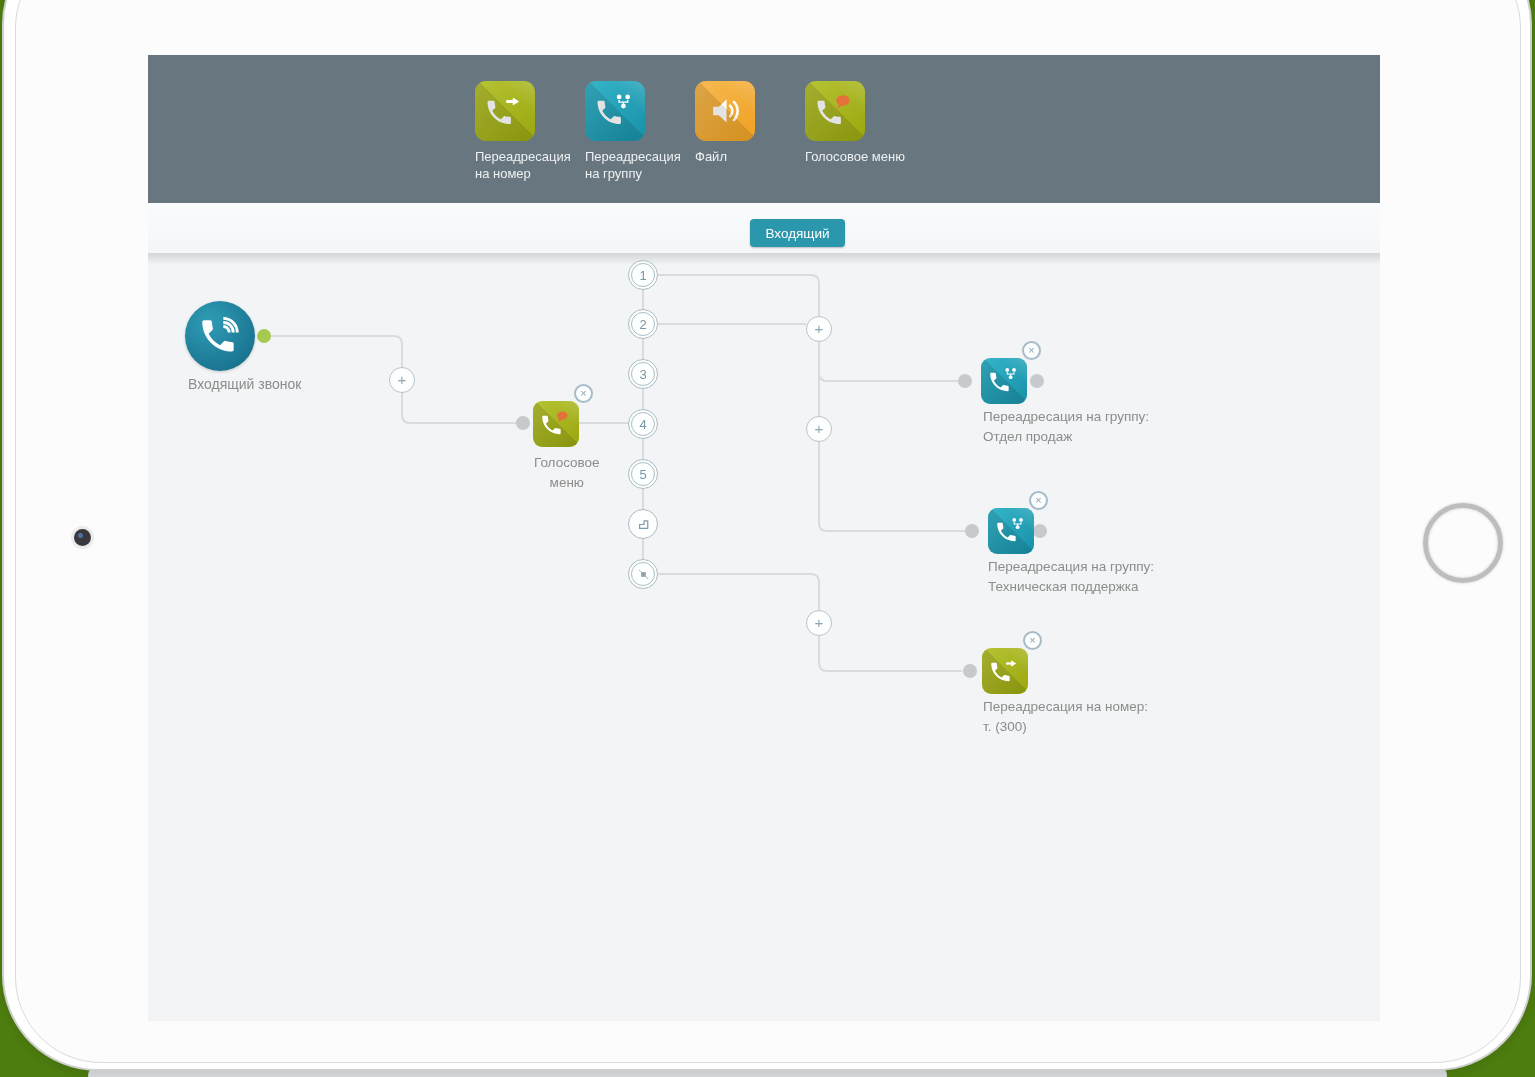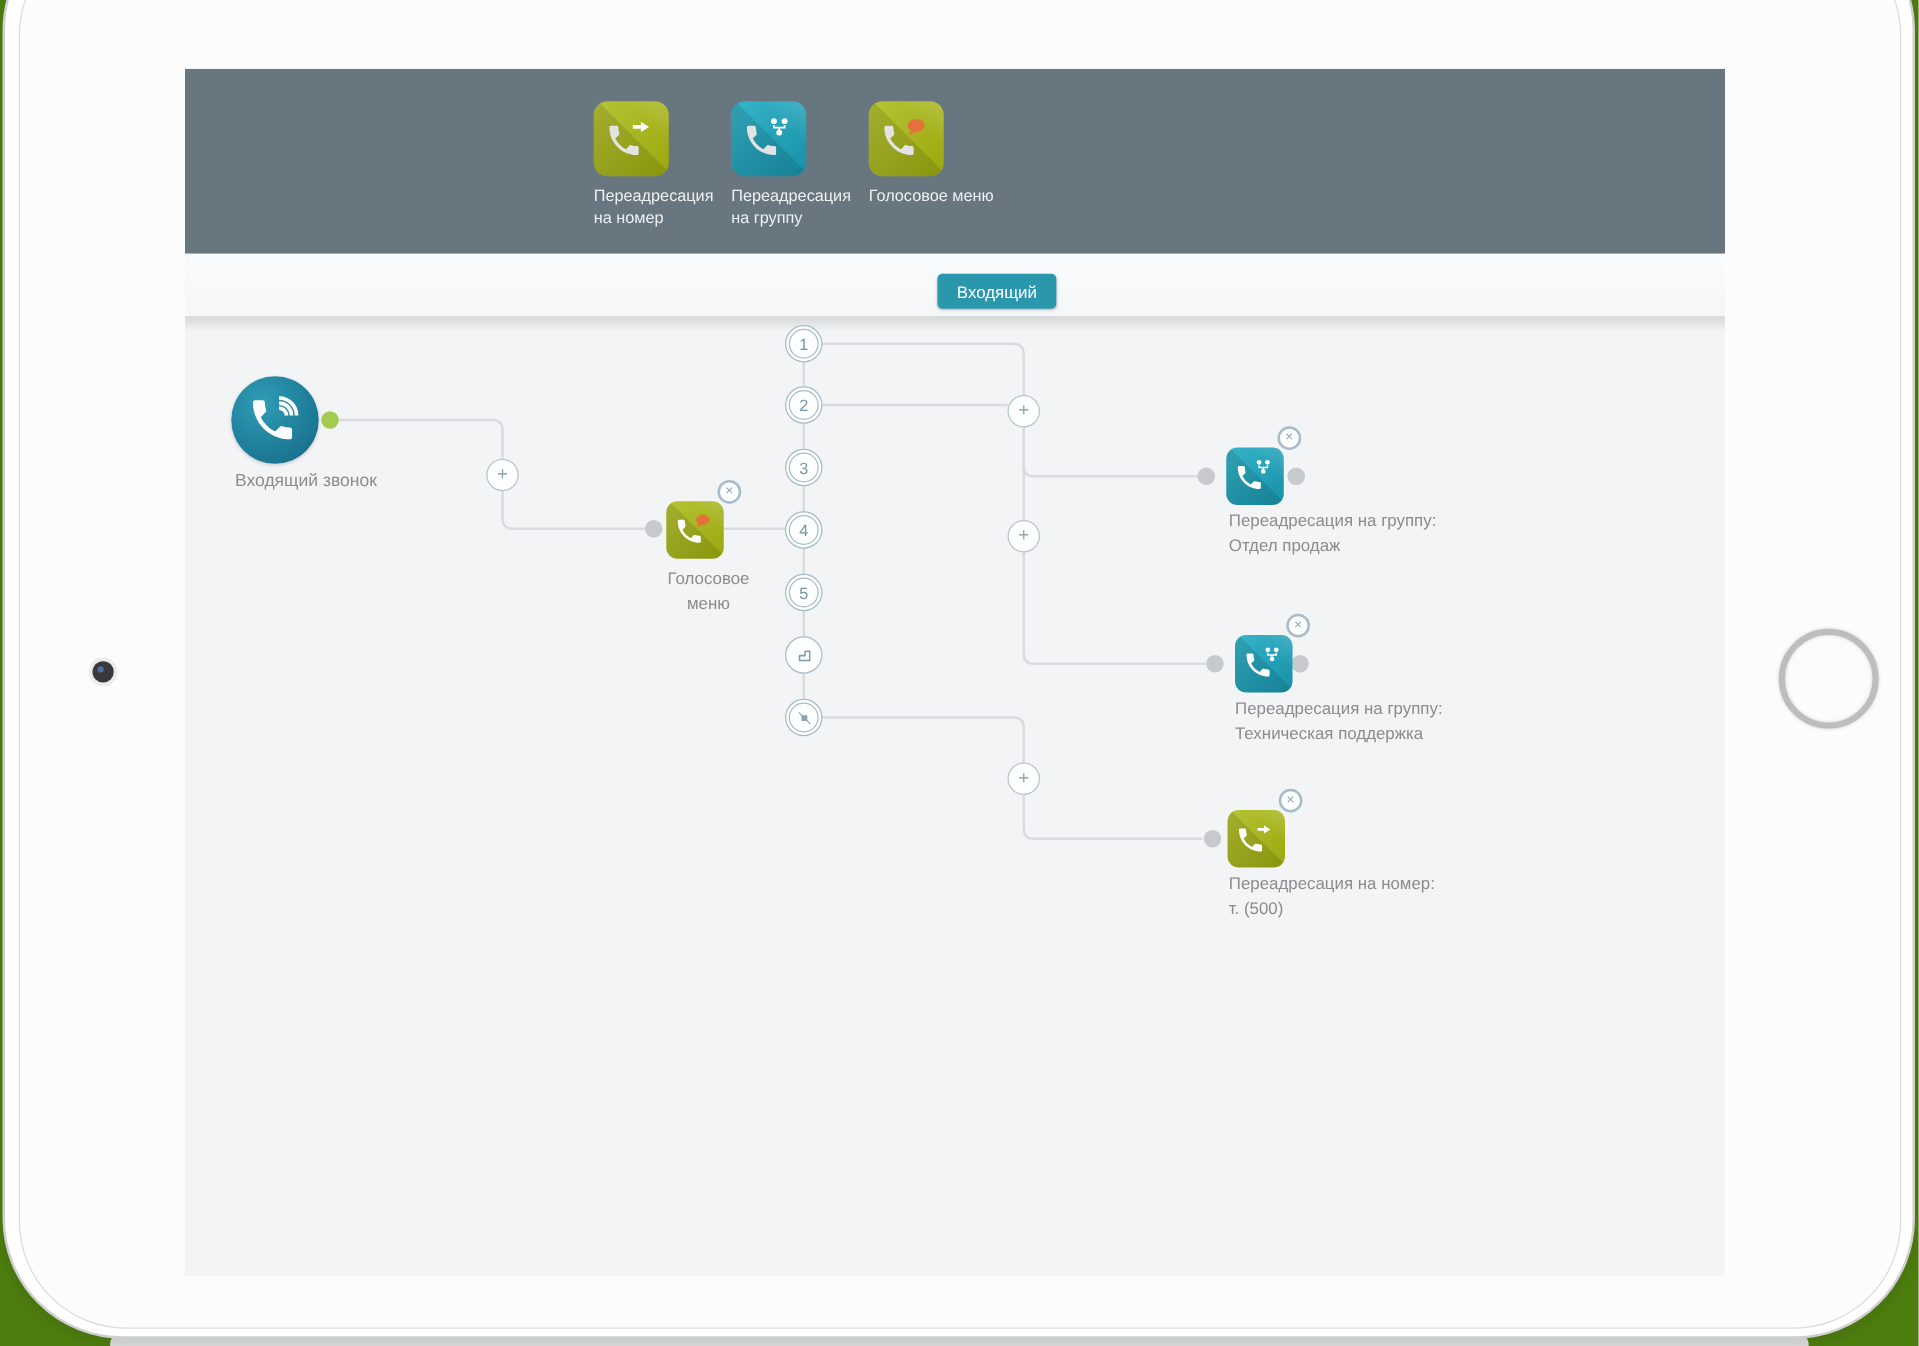--- a/index.html
+++ b/index.html
@@ -159,20 +159,28 @@
         <div class="pal-item">
           <div class="icon-sq bg-teal">
             <svg viewBox="0 0 24 24">
                 <use href="#g-phone-group"></use>
               </svg>
           </div>
           <div class="pal-label">Переадресация
 на группу</div>
         </div>
 
+        <div class="pal-item">
+          <div class="icon-sq bg-orange">
+            <svg viewBox="0 0 24 24">
+                <use href="#g-speaker"></use>
+              </svg>
+          </div>
+          <div class="pal-label">Файл</div>
+        </div>
 
         <div class="pal-item">
           <div class="icon-sq bg-green">
             <svg viewBox="0 0 24 24">
                 <use href="#g-phone-bubble"></use>
               </svg>
           </div>
           <div class="pal-label">Голосовое меню</div>
         </div>
 
@@ -264,16 +272,16 @@
 
     <div class="dot" style="left:815px; top:609px;"></div>
     <div class="node" style="left:834px; top:593px;">
       <div class="face bg-green"></div>
       <svg viewBox="0 0 24 24">
           <use href="#g-phone-arrow"></use>
         </svg>
       <div class="close-btn"></div>
     </div>
     <div class="flow-label" style="left:835px; top:642px;">Переадресация на номер:
-т. (500)</div>
+т. (300)</div>
 
   </div>
 </div>
 
 </body></html>

